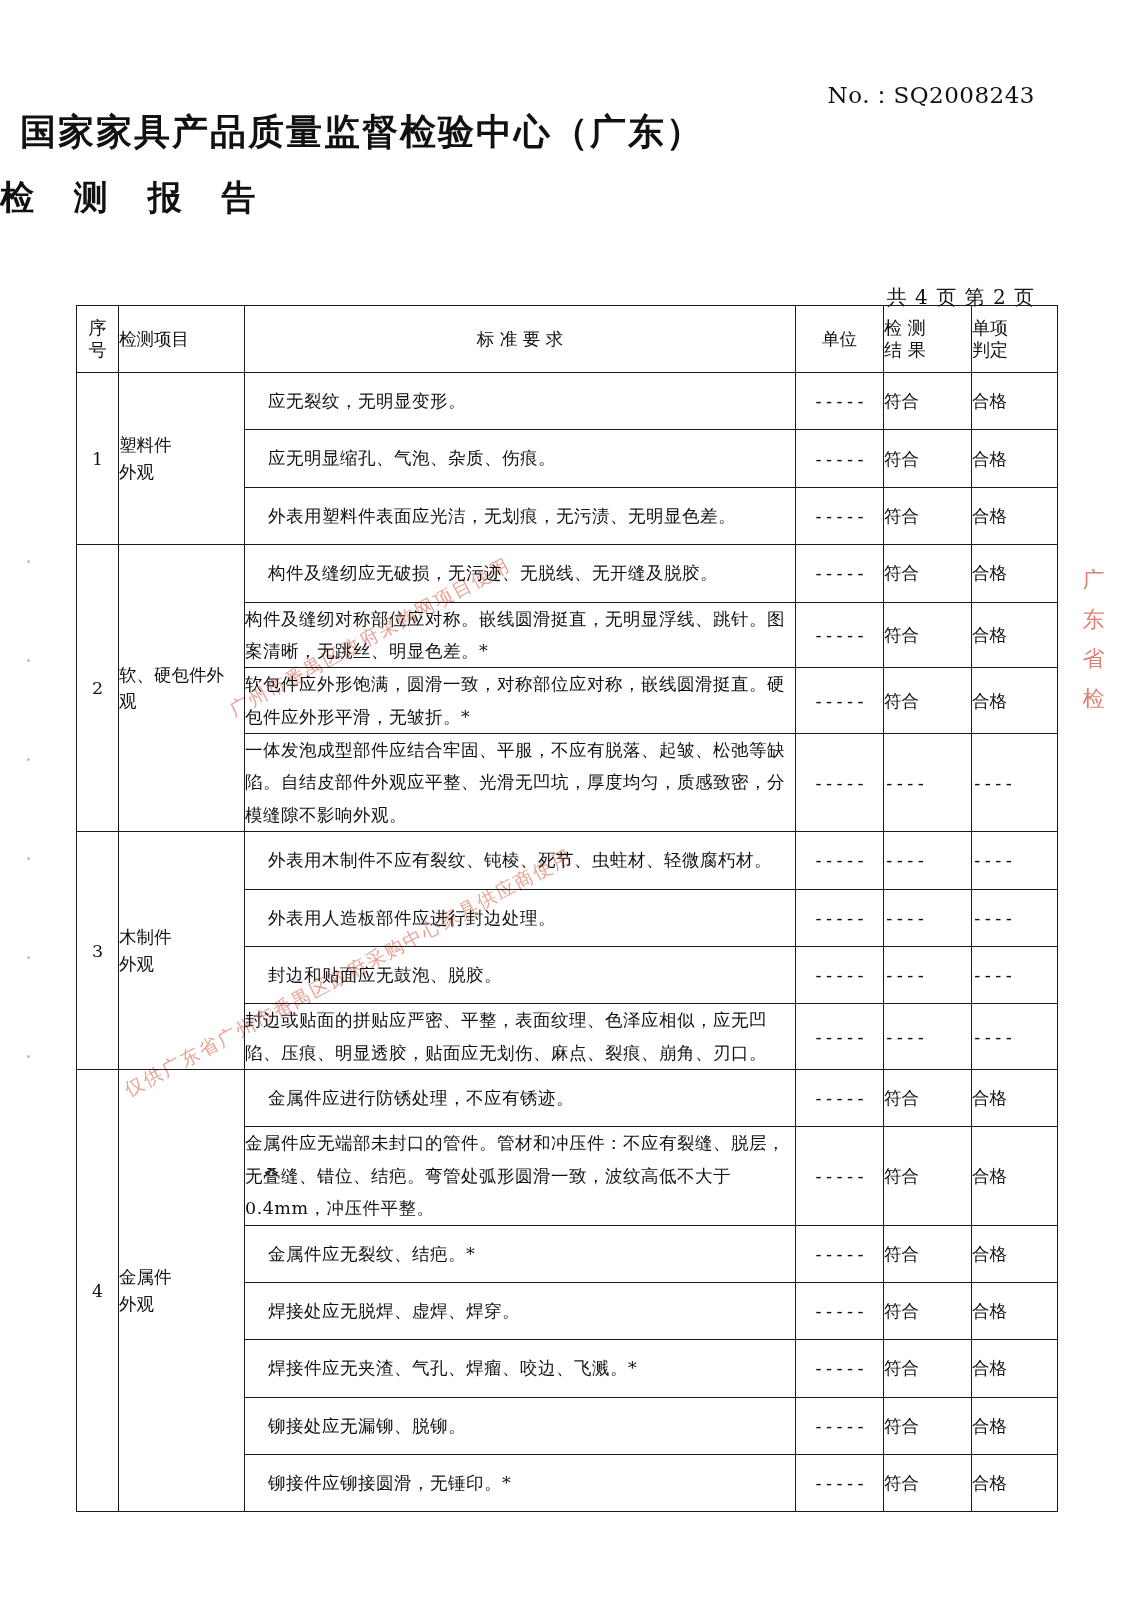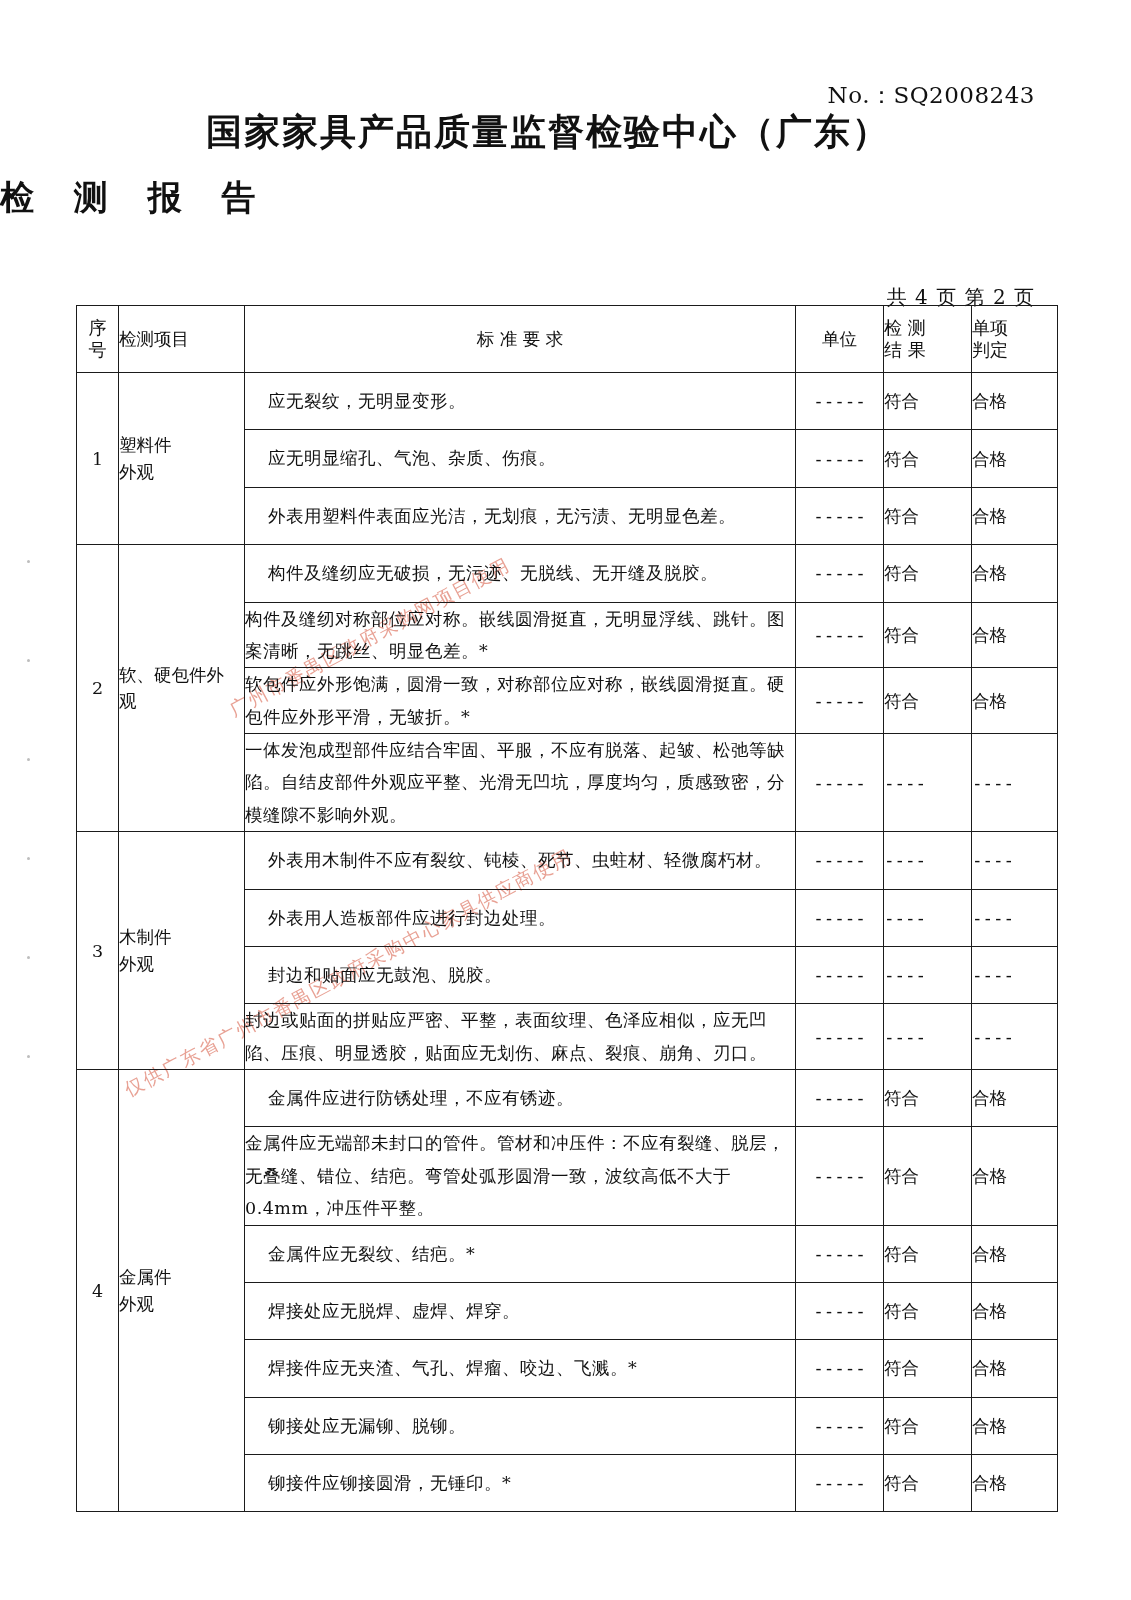--- a/index.html
+++ b/index.html
@@ -30,25 +30,25 @@
     font-family: "DejaVu Serif", "Liberation Serif", serif;
     font-size: 23px;
     letter-spacing: 0.5px;
     white-space: nowrap;
   }
   .title-main {
     position: absolute;
     top: 108px;
     left: 0;
     width: 1096px;
-    text-align: center;
     font-size: 36px;
     font-weight: bold;
     letter-spacing: 2px;
     font-family: "DejaVu Serif", "Liberation Serif", serif;
+    padding-left: 20px;
   }
   .title-sub {
     position: absolute;
     top: 175px;
     left: 0;
     width: 1131px;
     text-align: left;
     font-size: 34px;
     font-weight: bold;
     letter-spacing: 14px;
@@ -176,20 +176,21 @@
     <i></i>
       <i></i>
       <i></i>
       <i></i>
       <i></i>
       <i></i>
   </div>
 
   <div class="watermark wm1">广州市番禺区政府采购网项目使用</div>
   <div class="watermark wm2">仅供广东省广州市番禺区政府采购中心家具供应商使用</div>
+  <div class="stamp-side">广 东 省 检</div>
 
   <table class="report">
     <colgroup>
       <col class="c-no">
         <col class="c-item">
         <col class="c-req">
         <col class="c-unit">
         <col class="c-res">
         <col class="c-judge">
     </colgroup>

